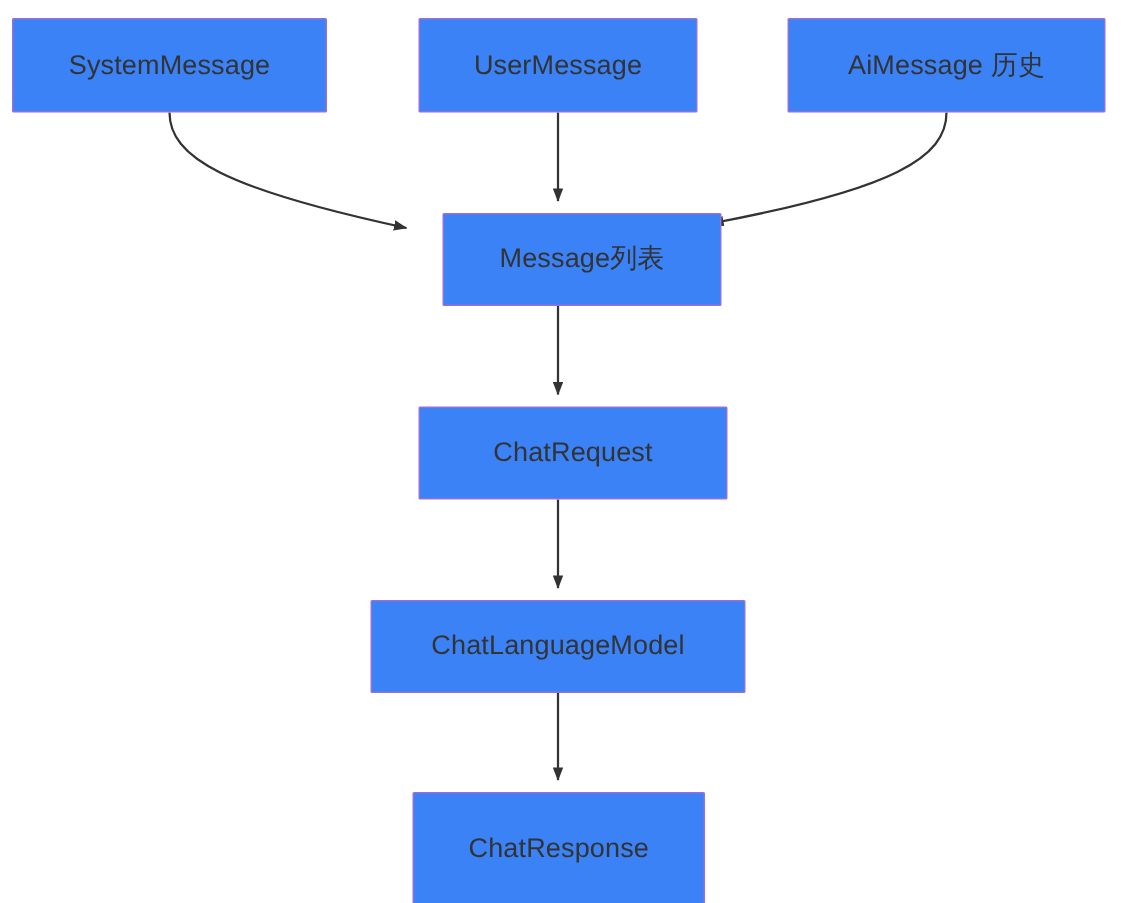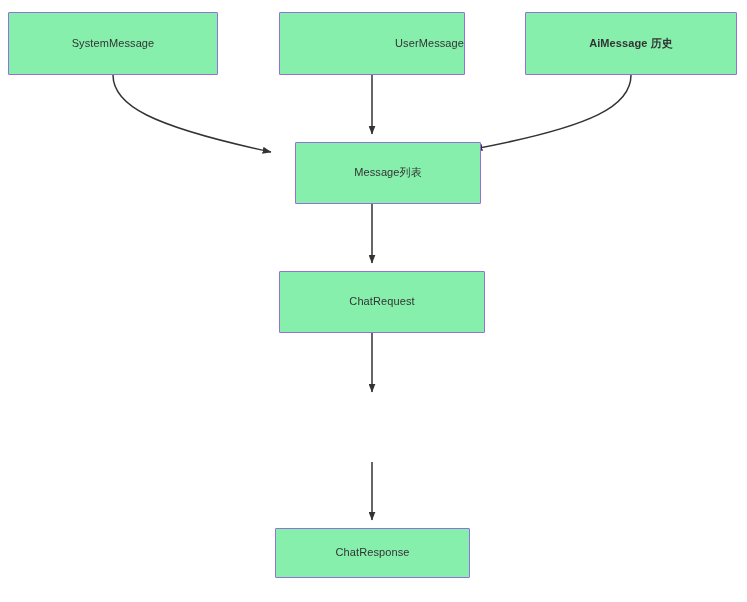--- a/index.html
+++ b/index.html
@@ -23,46 +23,46 @@
     position: absolute;
     left: 0;
     top: 0;
     width: 747px;
     height: 602px;
     pointer-events: none;
   }
   .node {
     position: absolute;
     box-sizing: border-box;
-    background: #86efac;
+    background: #3b82f6;
     border: 1.6px solid #9370DB;
     border-radius: 1px;
     display: flex;
     align-items: center;
     justify-content: center;
     color: #333333;
-    font-size: 11px;
+    font-size: 18px;
     line-height: 1.2;
     letter-spacing: 0.1px;
     white-space: nowrap;
     z-index: 2;
   }
   .node-label {
     display: block;
     text-align: center;
   }
 
   
   #node-system-message   { left: 8px;   top: 12px;  width: 210px; height: 63px; }
-  #node-user-message     { left: 279px; top: 12px;  width: 186px; height: 63px; justify-content: flex-end; }
-  #node-ai-message       { left: 525px; top: 12px;  width: 212px; height: 63px; font-weight: bold; }
+  #node-user-message     { left: 279px; top: 12px;  width: 186px; height: 63px; }
+  #node-ai-message       { left: 525px; top: 12px;  width: 212px; height: 63px; }
   #node-message-list     { left: 295px; top: 142px; width: 186px; height: 62px; }
   #node-chat-request     { left: 279px; top: 271px; width: 206px; height: 62px; }
   #node-chat-lang-model  { left: 247px; top: 400px; width: 250px; height: 62px; }
-  #node-chat-response    { left: 275px; top: 528px; width: 195px; height: 50px; }
+  #node-chat-response    { left: 275px; top: 528px; width: 195px; height: 75px; }
 </style>
 </head>
 <body>
 
 <div id="diagram-canvas">
 
   <svg id="edge-layer" width="747" height="602" viewBox="0 0 747 602" xmlns="http://www.w3.org/2000/svg">
     <defs>
       <marker id="arrowhead" markerWidth="9" markerHeight="7" refX="8.4" refY="3.5" orient="auto" markerUnits="userSpaceOnUse">
         <path d="M0,0 L9,3.5 L0,7 z" fill="#333333"></path>
@@ -95,18 +95,21 @@
   </div>
 
   <div class="node" id="node-message-list">
     <span class="node-label">Message列表</span>
   </div>
 
   <div class="node" id="node-chat-request">
     <span class="node-label">ChatRequest</span>
   </div>
 
+  <div class="node" id="node-chat-lang-model">
+    <span class="node-label">ChatLanguageModel</span>
+  </div>
 
   <div class="node" id="node-chat-response">
     <span class="node-label">ChatResponse</span>
   </div>
 
 </div>
 
 </body></html>

